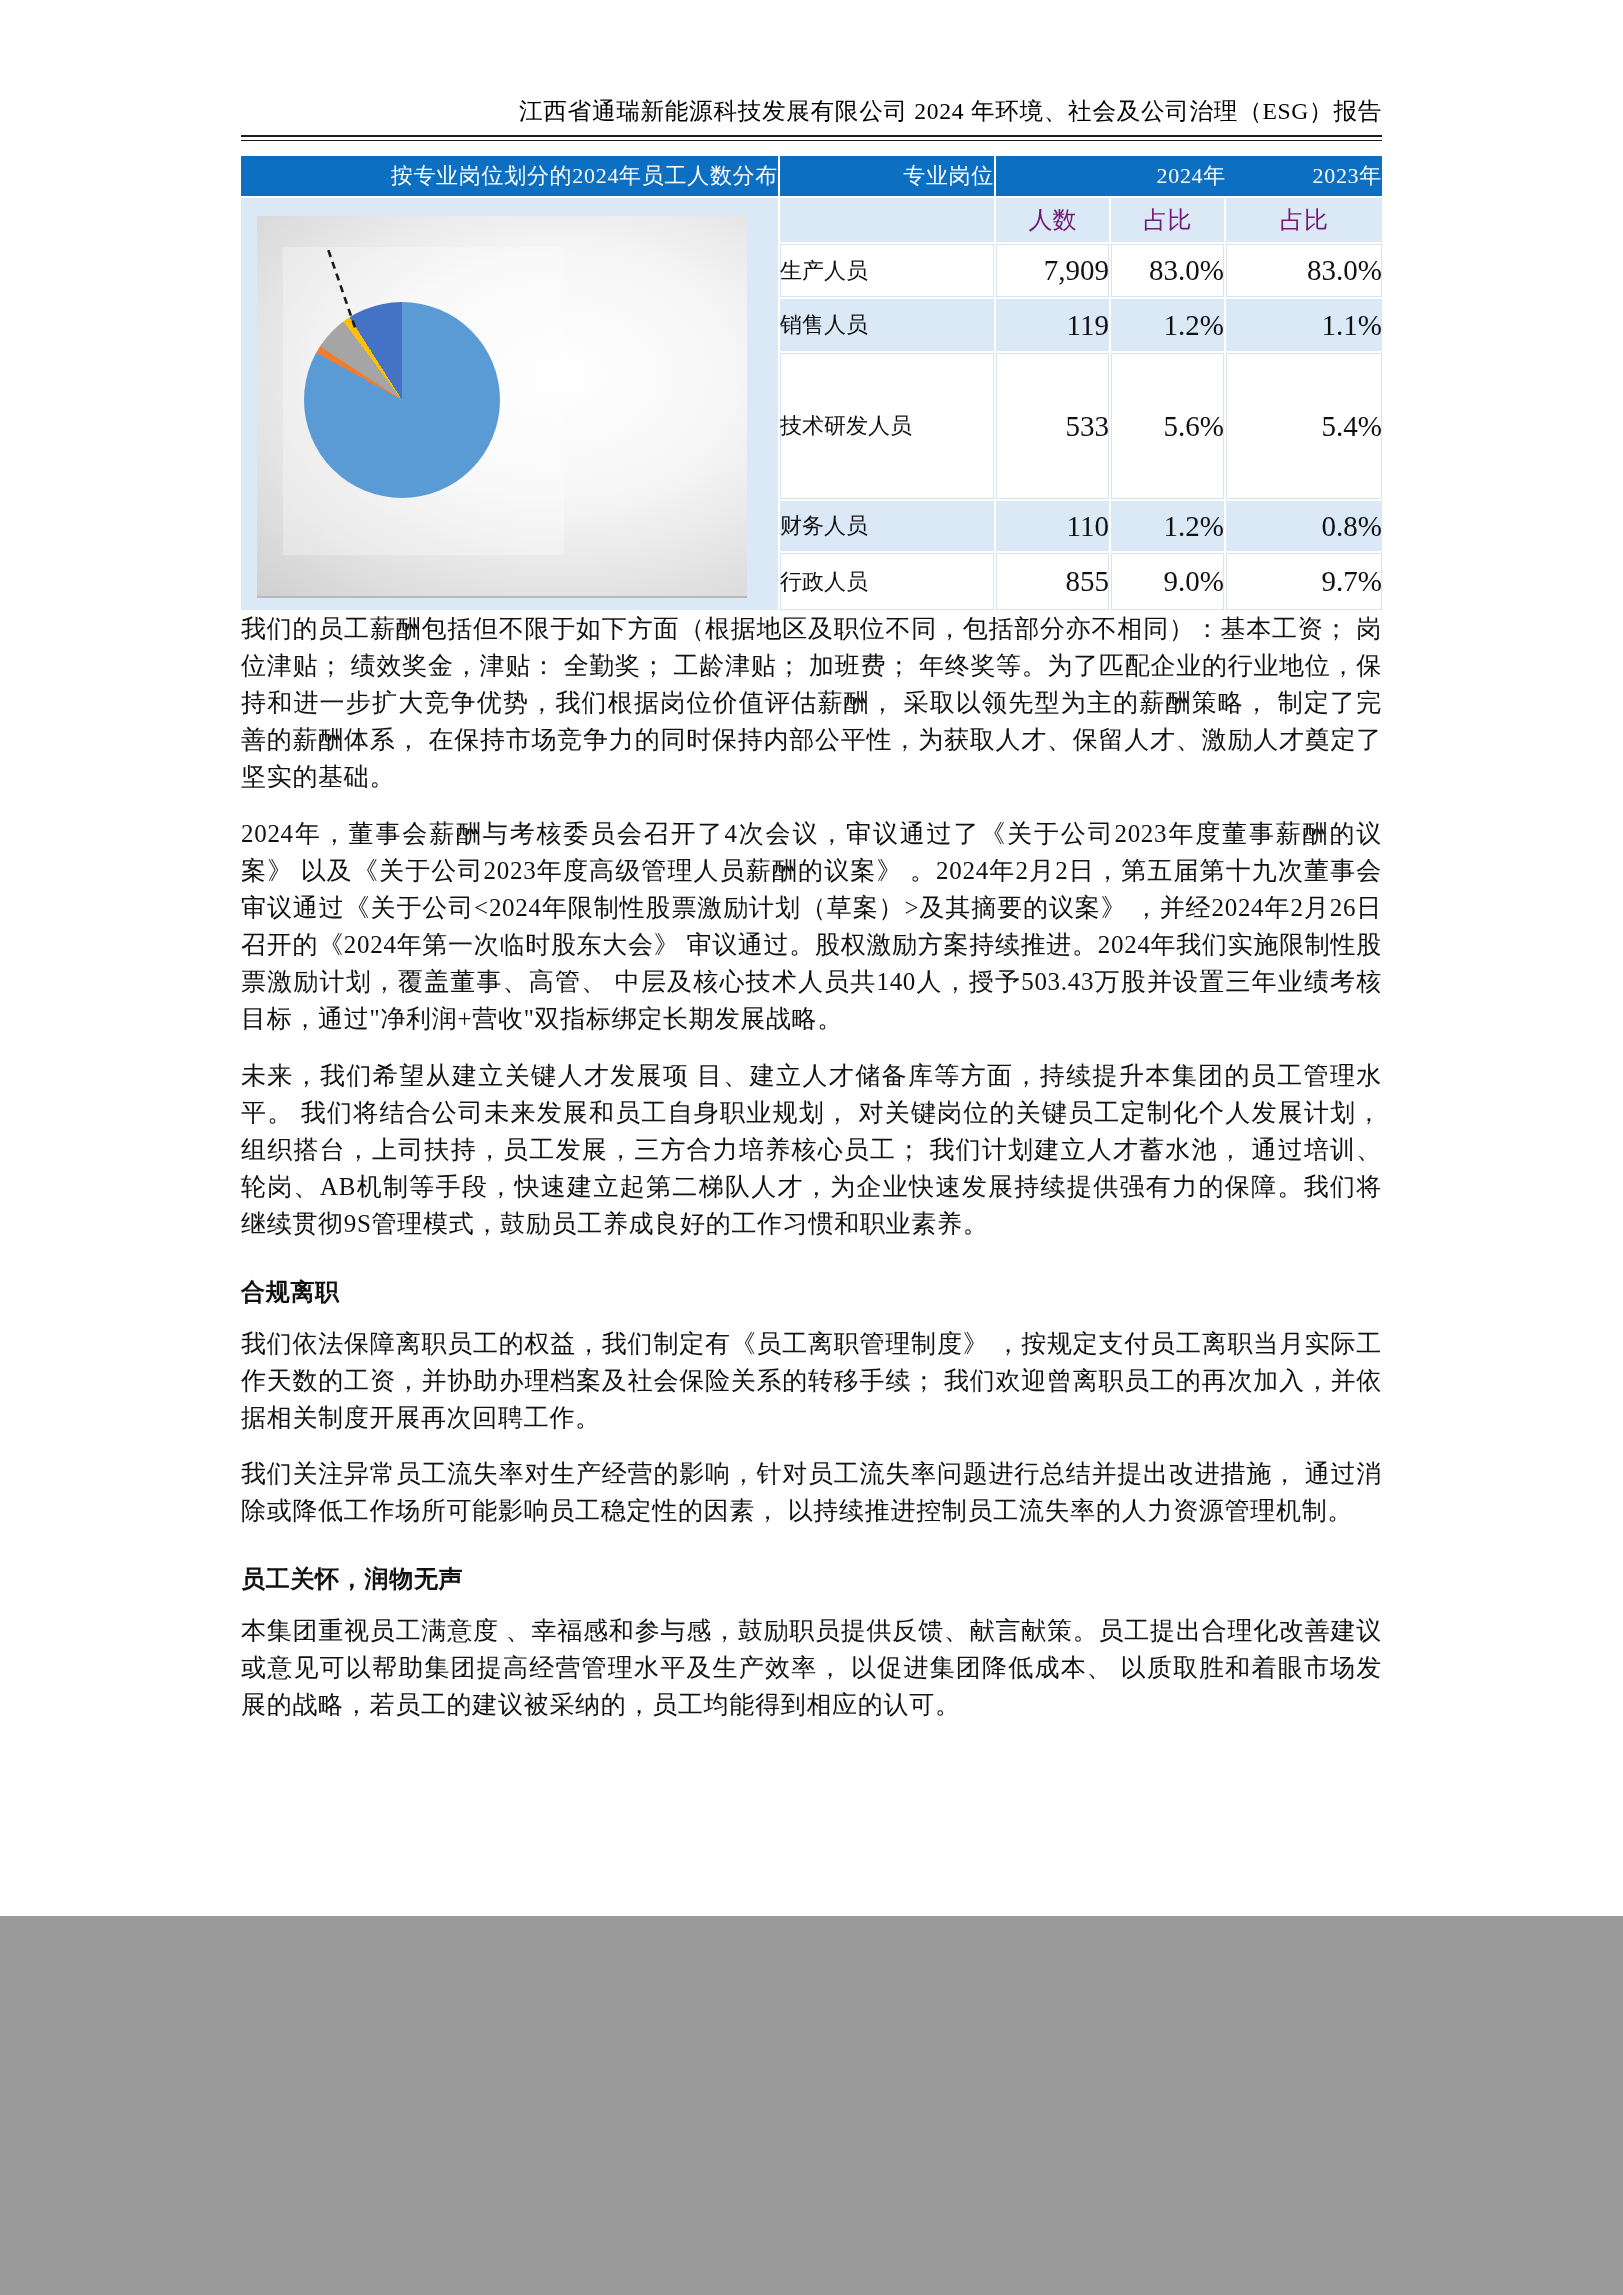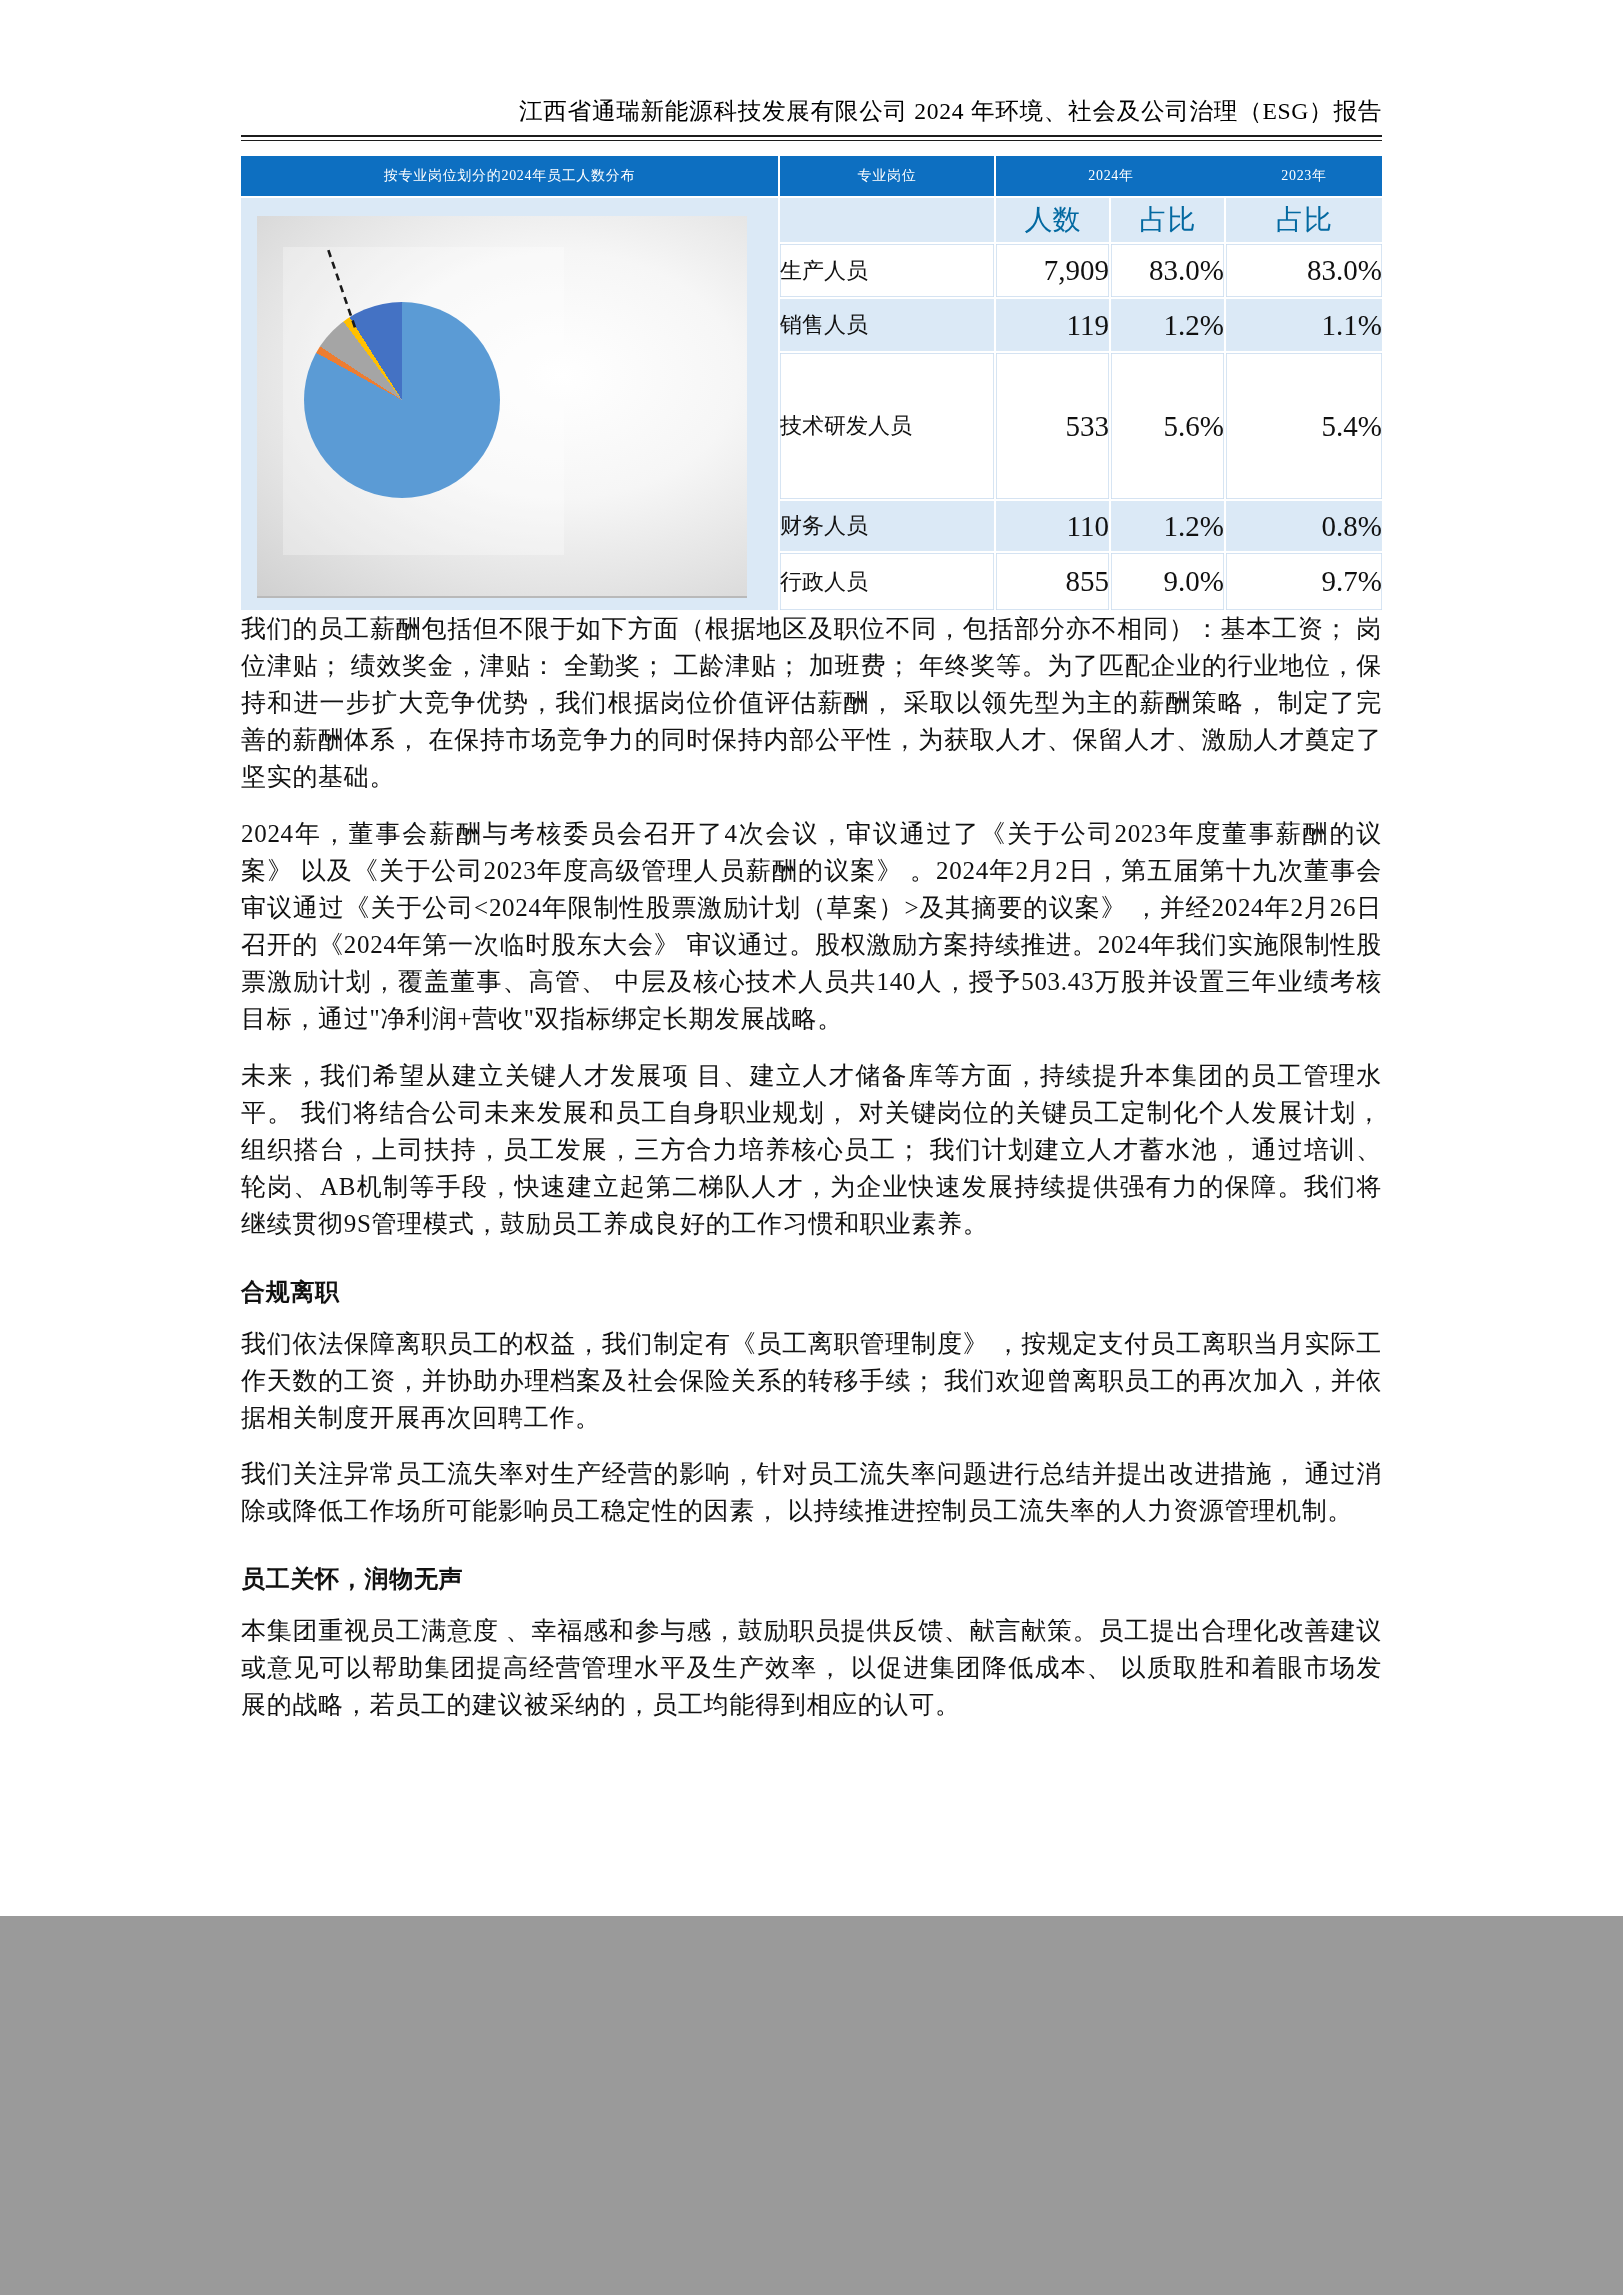--- a/index.html
+++ b/index.html
@@ -35,25 +35,25 @@
   }
   table.dist{
     border-collapse:separate;border-spacing:0;table-layout:fixed;
     width:1141px;margin-top:15.7px;
   }
   table.dist td{padding:0;vertical-align:middle;}
   td.gap-r{border-right:2px solid #fff;}
   td.gap-b{border-bottom:2px solid #fff;}
   .th-blue{
     background:var(--blue);color:#fff;
-    text-align:center;font-size:14px;letter-spacing:0.7px;
+    text-align:right;font-size:22px;letter-spacing:0.7px;
   }
   .c-blue{background:var(--lt);}
   .c-white{background:#fff;box-shadow:inset 0 0 0 0.7px var(--cellline);}
-  .sub{font-size:28px;text-align:center;color:#0369a1;margin-left:12px;}
+  .sub{font-size:24px;text-align:center;color:#701a75;margin-left:12px;}
   .lbl{font-size:22px;text-align:left;padding-left:29.4px;}
   .num{font-size:29px;text-align:right;padding-right:18.3px;
        font-family:"Liberation Serif","DejaVu Serif",serif;}
   tr.h-head{height:42px;}
   tr.h-sub{height:46px;}
   tr.h-r0{height:55px;}
   tr.h-r1{height:54px;}
   tr.h-r2{height:148px;margin-left:36px;}
   tr.h-r3{height:52px;}
   tr.h-r4{height:57px;}

